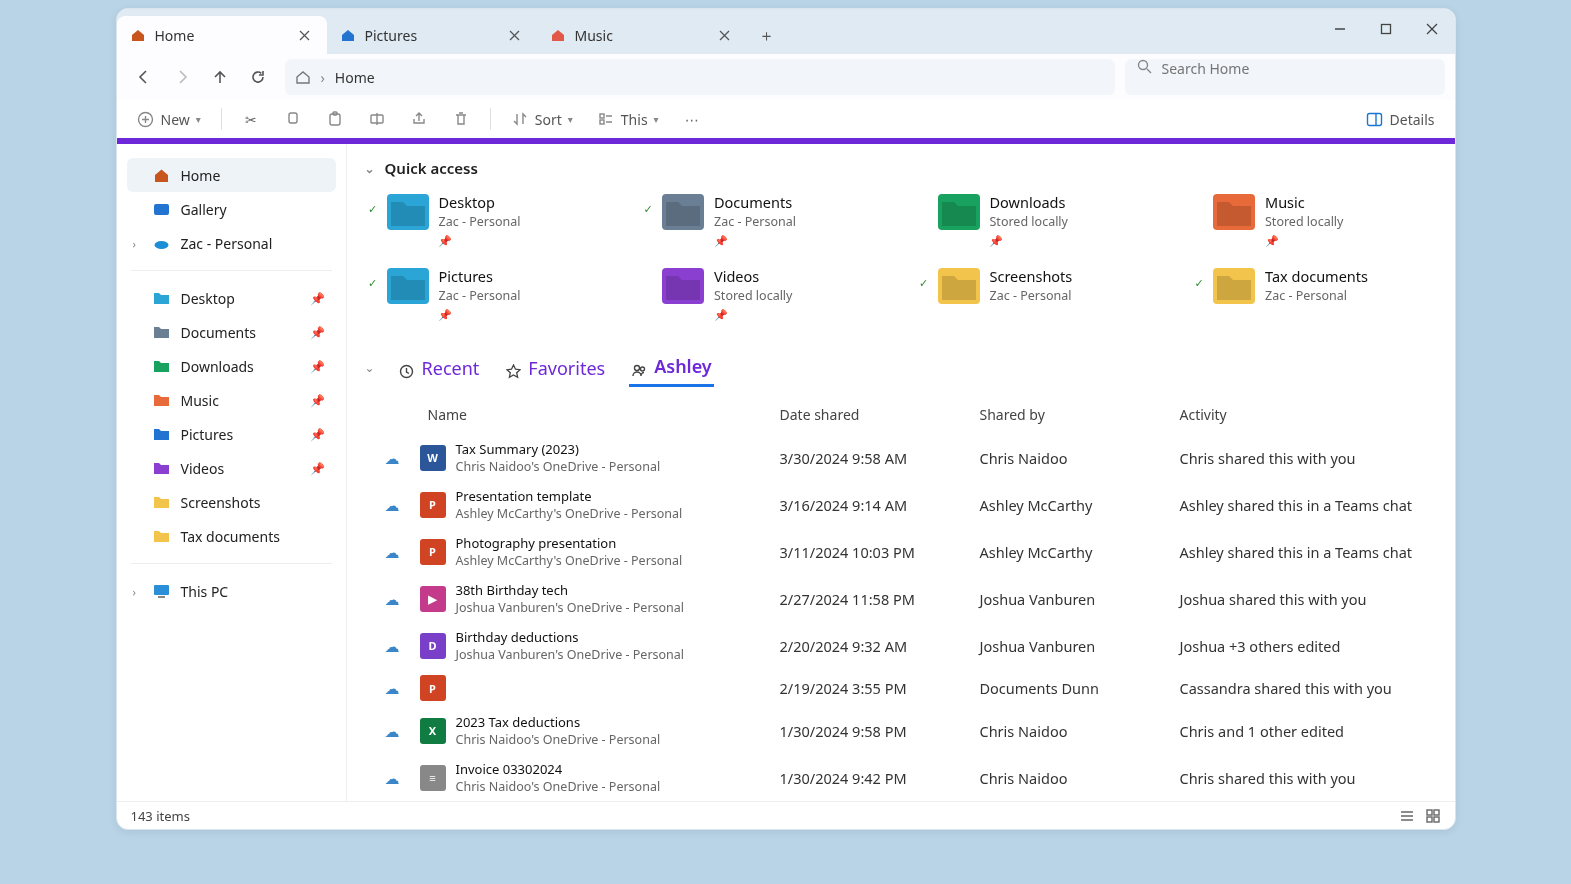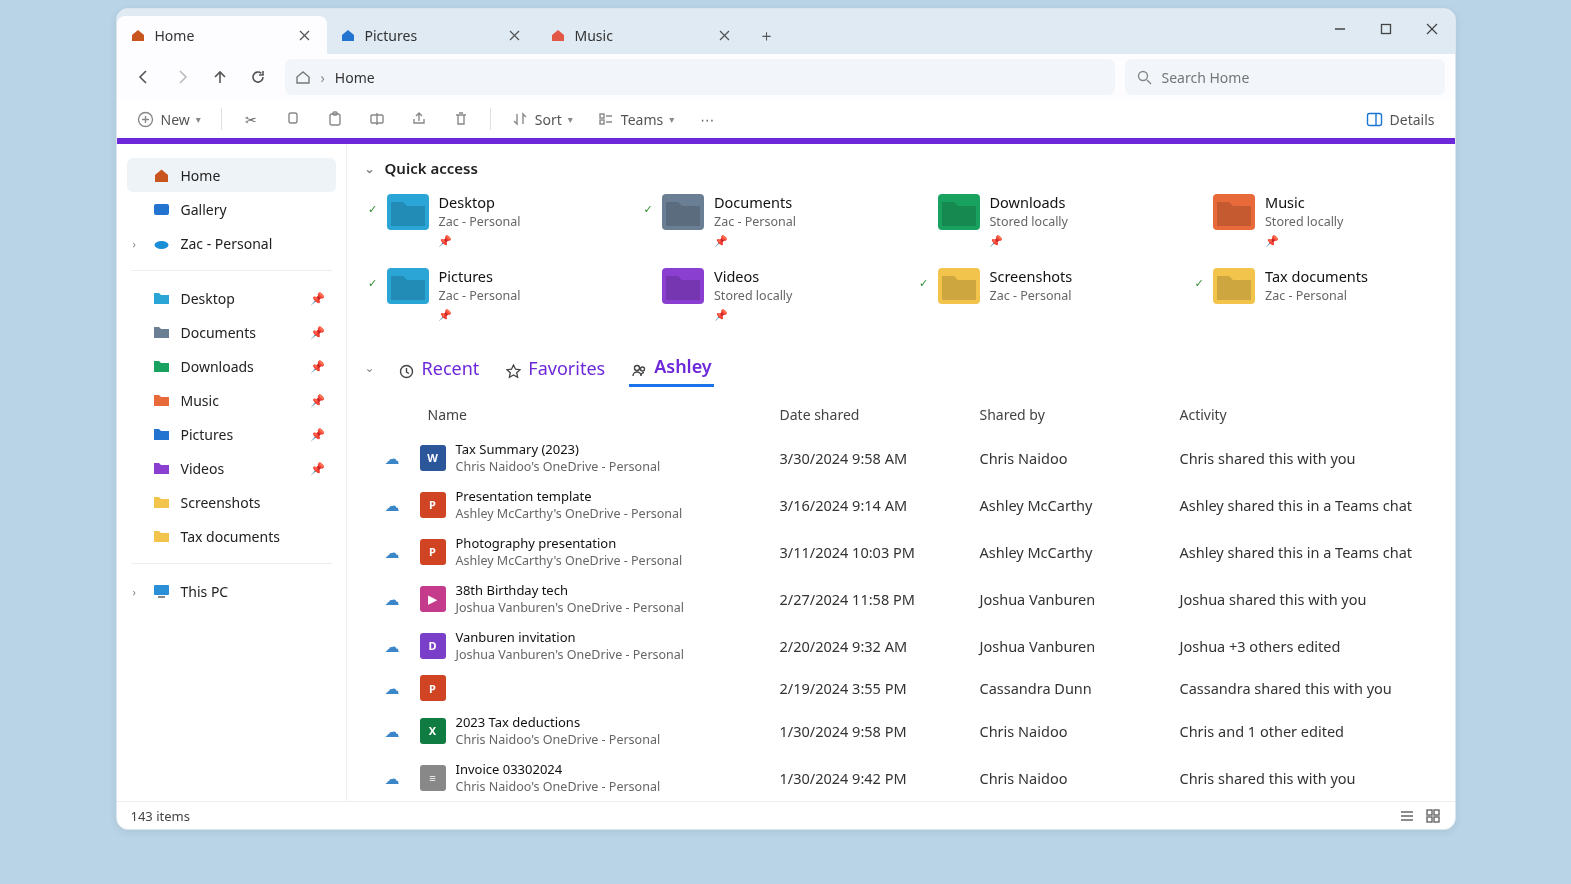--- a/index.html
+++ b/index.html
@@ -13,21 +13,21 @@
   .tab .tlabel{flex:1}
   .tab .tclose{width:24px;height:24px;display:flex;align-items:center;justify-content:center;color:#555;border-radius:4px}
   .addtab{width:40px;height:38px;display:flex;align-items:center;justify-content:center;margin-top:7px;color:#555;cursor:pointer;font-size:16px}
   .wincontrols{margin-left:auto;display:flex}
   .wbtn{width:46px;height:40px;display:flex;align-items:center;justify-content:center;color:#444;cursor:pointer}
   .navbar{display:flex;align-items:center;height:46px;padding:0 10px;gap:4px;background:#fdfdff}
   .nbtn{width:34px;height:34px;display:flex;align-items:center;justify-content:center;color:#555;border-radius:6px;cursor:pointer}
   .nbtn.disabled{color:#bbb;cursor:default}
   .crumb{flex:1;display:flex;align-items:center;height:36px;background:#f2f6fb;border-radius:6px;margin:0 6px;padding:0 10px;gap:10px;font-size:14px;color:#333}
   .crumb .sep{color:#888}
-  .search{width:320px;height:36px;background:#f2f6fb;border-radius:6px;display:flex;align-items:center;padding:0 12px;gap:10px;color:#777}
+  .search{width:320px;height:36px;background:#f2f6fb;border-radius:6px;display:flex;align-items:flex-start;padding:0 12px;gap:10px;color:#777}
   .search input{border:0;background:transparent;outline:0;flex:1;font-size:14px;color:#333}
   .toolbar{display:flex;align-items:center;height:44px;padding:0 12px;gap:8px;border-bottom:6px solid #6d28d9}
   .tbtn{display:flex;align-items:center;gap:6px;height:32px;padding:0 8px;color:#555;border-radius:6px;cursor:pointer;font-size:14px}
   .ticon2{width:18px;height:18px;display:flex;align-items:center;justify-content:center;color:#666}
   .tdiv{width:1px;height:22px;background:#e0e0e0;margin:0 4px}
   .tright{margin-left:auto;display:flex;gap:6px}
   .body{display:flex;flex:1;min-height:0}
   .sidebar{width:230px;padding:14px 6px;border-right:1px solid #eee;overflow:auto}
   .sitem{display:flex;align-items:center;gap:10px;height:34px;padding:0 10px 0 26px;font-size:14px;color:#222;border-radius:6px;margin:0 4px;cursor:pointer;position:relative}
   .sitem.active{background:#eef3f8}
@@ -242,21 +242,21 @@
     </div>
     <div class="tbtn">
       <span class="ticon2">
           <svg width="16" height="16">
             <rect x="2" y="3" width="4" height="4" fill="none" stroke="#888" stroke-width="1.4"></rect>
             <rect x="2" y="9" width="4" height="4" fill="none" stroke="#888" stroke-width="1.4"></rect>
             <line x1="8" y1="5" x2="14" y2="5" stroke="#888" stroke-width="1.4"></line>
             <line x1="8" y1="11" x2="14" y2="11" stroke="#888" stroke-width="1.4"></line>
           </svg>
         </span>
-      <span>Teams</span>
+      <span>This</span>
       <span style="font-size:10px;color:#888">▾</span>
     </div>
     <div class="tbtn">
         <span class="ticon2">⋯</span>
       </div>
     <div class="tright">
       <div class="tbtn">
         <span class="ticon2">
             <svg width="17" height="17">
               <rect x="1.5" y="2.5" width="14" height="12" rx="2" fill="none" stroke="#1976d2" stroke-width="1.4"></rect>
@@ -580,35 +580,35 @@
     </div>
     <div class="cell">2/27/2024 11:58 PM</div>
     <div class="cell">Joshua Vanburen</div>
     <div class="cell">Joshua shared this with you</div>
             </div>
             <div class="trow">
     <div class="cloud" style="text-align:center">☁</div>
     <div class="cellname">
       <div class="ficon2" style="background:#7a3fc9">D</div>
       <div class="ntxt">
-                  <span class="ntitle">Vanburen invitation</span>
+                  <span class="ntitle">Birthday deductions</span>
                   <span class="nsub">Joshua Vanburen's OneDrive - Personal</span>
                 </div>
     </div>
     <div class="cell">2/20/2024 9:32 AM</div>
     <div class="cell">Joshua Vanburen</div>
     <div class="cell">Joshua +3 others edited</div>
             </div>
             <div class="trow">
     <div class="cloud" style="text-align:center">☁</div>
     <div class="cellname">
       <div class="ficon2" style="background:#d04423">P</div>
     </div>
     <div class="cell">2/19/2024 3:55 PM</div>
-    <div class="cell">Cassandra Dunn</div>
+    <div class="cell">Documents Dunn</div>
     <div class="cell">Cassandra shared this with you</div>
             </div>
             <div class="trow">
     <div class="cloud" style="text-align:center">☁</div>
     <div class="cellname">
       <div class="ficon2" style="background:#107c41">X</div>
       <div class="ntxt">
                   <span class="ntitle">2023 Tax deductions</span>
                   <span class="nsub">Chris Naidoo's OneDrive - Personal</span>
                 </div>

